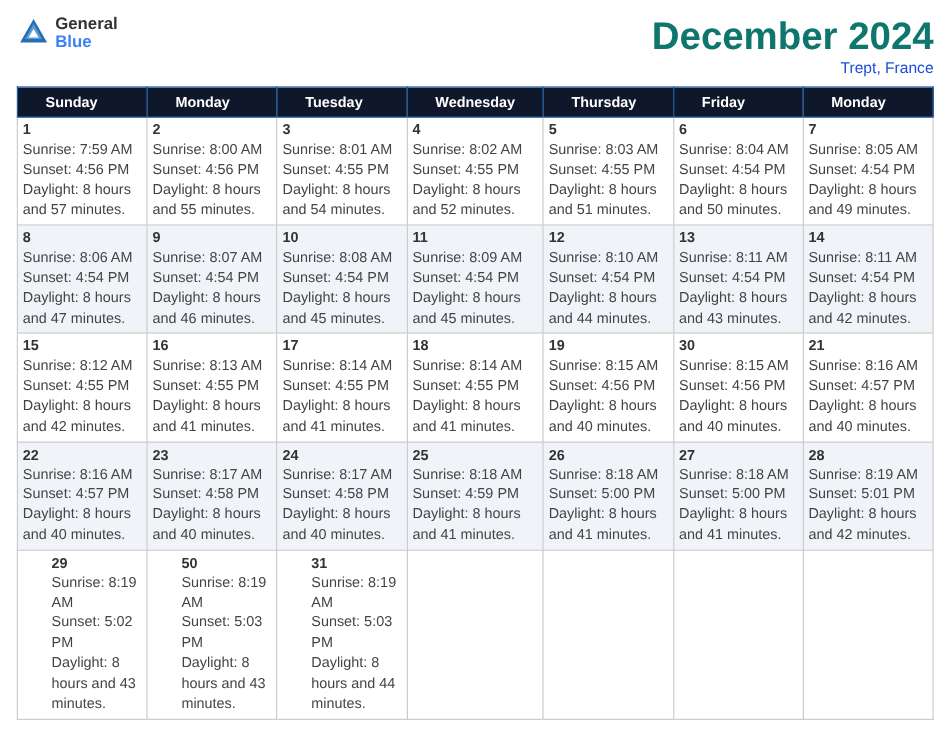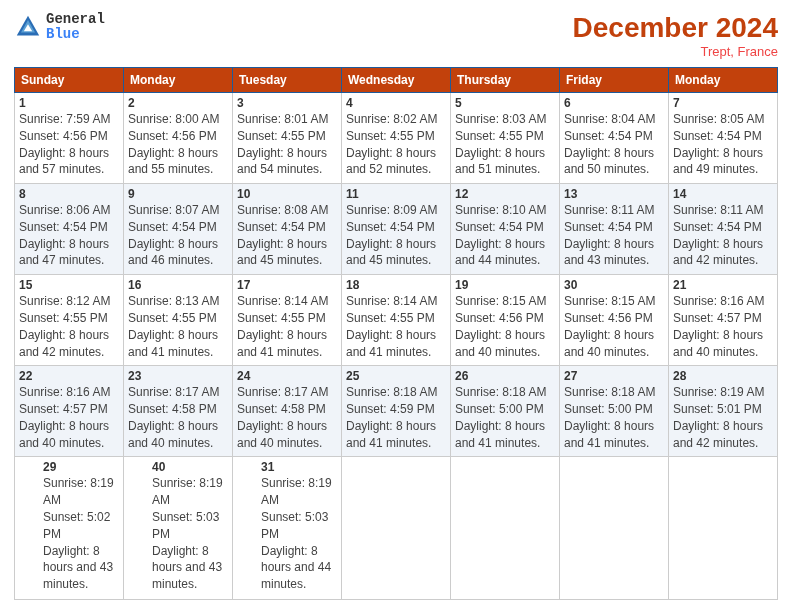--- a/index.html
+++ b/index.html
@@ -21,21 +21,20 @@
     .header {
       display: flex;
       justify-content: space-between;
       align-items: flex-start;
       margin-bottom: 8px;
     }
     .logo {
       display: flex;
       align-items: center;
       gap: 4px;
-      font-family: Liberation Mono, monospace;
     }
     .logo-text {
       display: flex;
       flex-direction: column;
       line-height: 1.1;
     }
     .logo-general {
       font-size: 14px;
       font-weight: bold;
       color: #333;
@@ -46,38 +45,38 @@
       color: #3b82f6;
     }
     .logo-icon {
       width: 28px;
       height: 28px;
     }
     .title-area {
       text-align: right;
     }
     .month-title {
-      font-size: 28px;
-      font-weight: bold;
-      color: #c2410c;
+      font-size: 32px;
+      font-weight: bold;
+      color: #0f766e;
     }
     .subtitle {
       font-size: 13px;
-      color: #ef4444;
+      color: #1d4ed8;
     }
     .calendar-table {
       width: 100%;
       border-collapse: collapse;
       flex: 1;
     }
     .calendar-table th {
-      background: #c2410c;
+      background: #0f172a;
       color: #fff;
       text-align: left;
-      padding: 5px 6px;
+      padding: 5px 23px;
       font-size: 12px;
       border: 1px solid #1e5a9a;
     }
     .calendar-table td {
       border: 1px solid #ccc;
       vertical-align: top;
       padding: 3px 4px;
       width: calc(100% / 7);
       height: 82px;
       background: #fff;
@@ -259,21 +258,21 @@
             <span class="day-number">28</span>
             <div class="day-info">Sunrise: 8:19 AM<br>Sunset: 5:01 PM<br>Daylight: 8 hours and 42 minutes.</div>
           </td>
         </tr>
         <tr>
           <td>
             <span class="day-number">29</span>
             <div class="day-info">Sunrise: 8:19 AM<br>Sunset: 5:02 PM<br>Daylight: 8 hours and 43 minutes.</div>
           </td>
           <td>
-            <span class="day-number">40</span>
+            <span class="day-number">50</span>
             <div class="day-info">Sunrise: 8:19 AM<br>Sunset: 5:03 PM<br>Daylight: 8 hours and 43 minutes.</div>
           </td>
           <td>
             <span class="day-number">31</span>
             <div class="day-info">Sunrise: 8:19 AM<br>Sunset: 5:03 PM<br>Daylight: 8 hours and 44 minutes.</div>
           </td>
           <td class="empty-cell"></td>
           <td class="empty-cell"></td>
           <td class="empty-cell"></td>
           <td class="empty-cell"></td>

